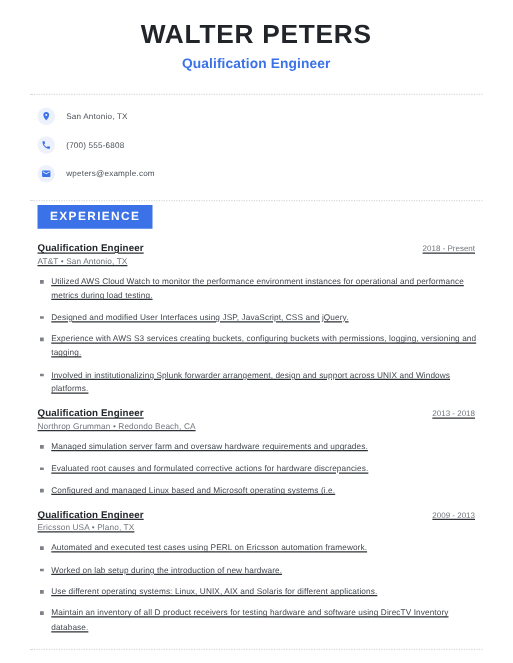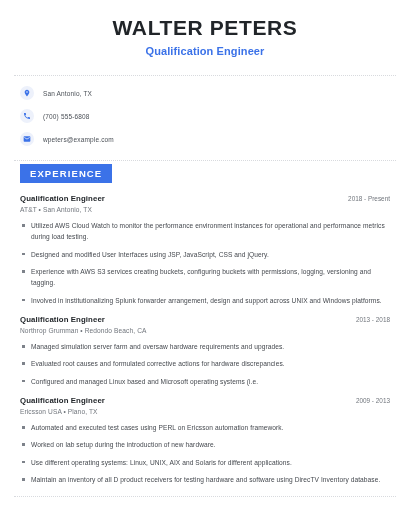--- a/index.html
+++ b/index.html
@@ -12,21 +12,21 @@
     height: 530px;
     font-family: "Liberation Sans", sans-serif;
     color: #2f3337;
     overflow: hidden;
   }
 
   .page {
     width: 410px;
     height: 530px;
     box-sizing: border-box;
-    padding: 0 14px;
+    padding: 0 24px;
     position: relative;
   }
 
   
   .header {
     text-align: center;
     padding: 16px 0 10px 0;
   }
   .name {
     font-size: 21px;
@@ -74,21 +74,21 @@
   }
   .c-icon svg { display: block; }
   .contact-text {
     font-size: 6.5px;
     color: #4b5057;
     margin-left: 9px;
     letter-spacing: 0.15px;
   }
 
   
-  .section { margin-top: 2px; }
+  .section { margin-top: 2px; text-decoration: underline; }
   .badge {
     display: inline-block;
     background: #3b72e8;
     color: #ffffff;
     font-size: 9.5px;
     font-weight: bold;
     letter-spacing: 1.1px;
     padding: 4px 10px 4px 10px;
     margin-left: 6px;
   }

